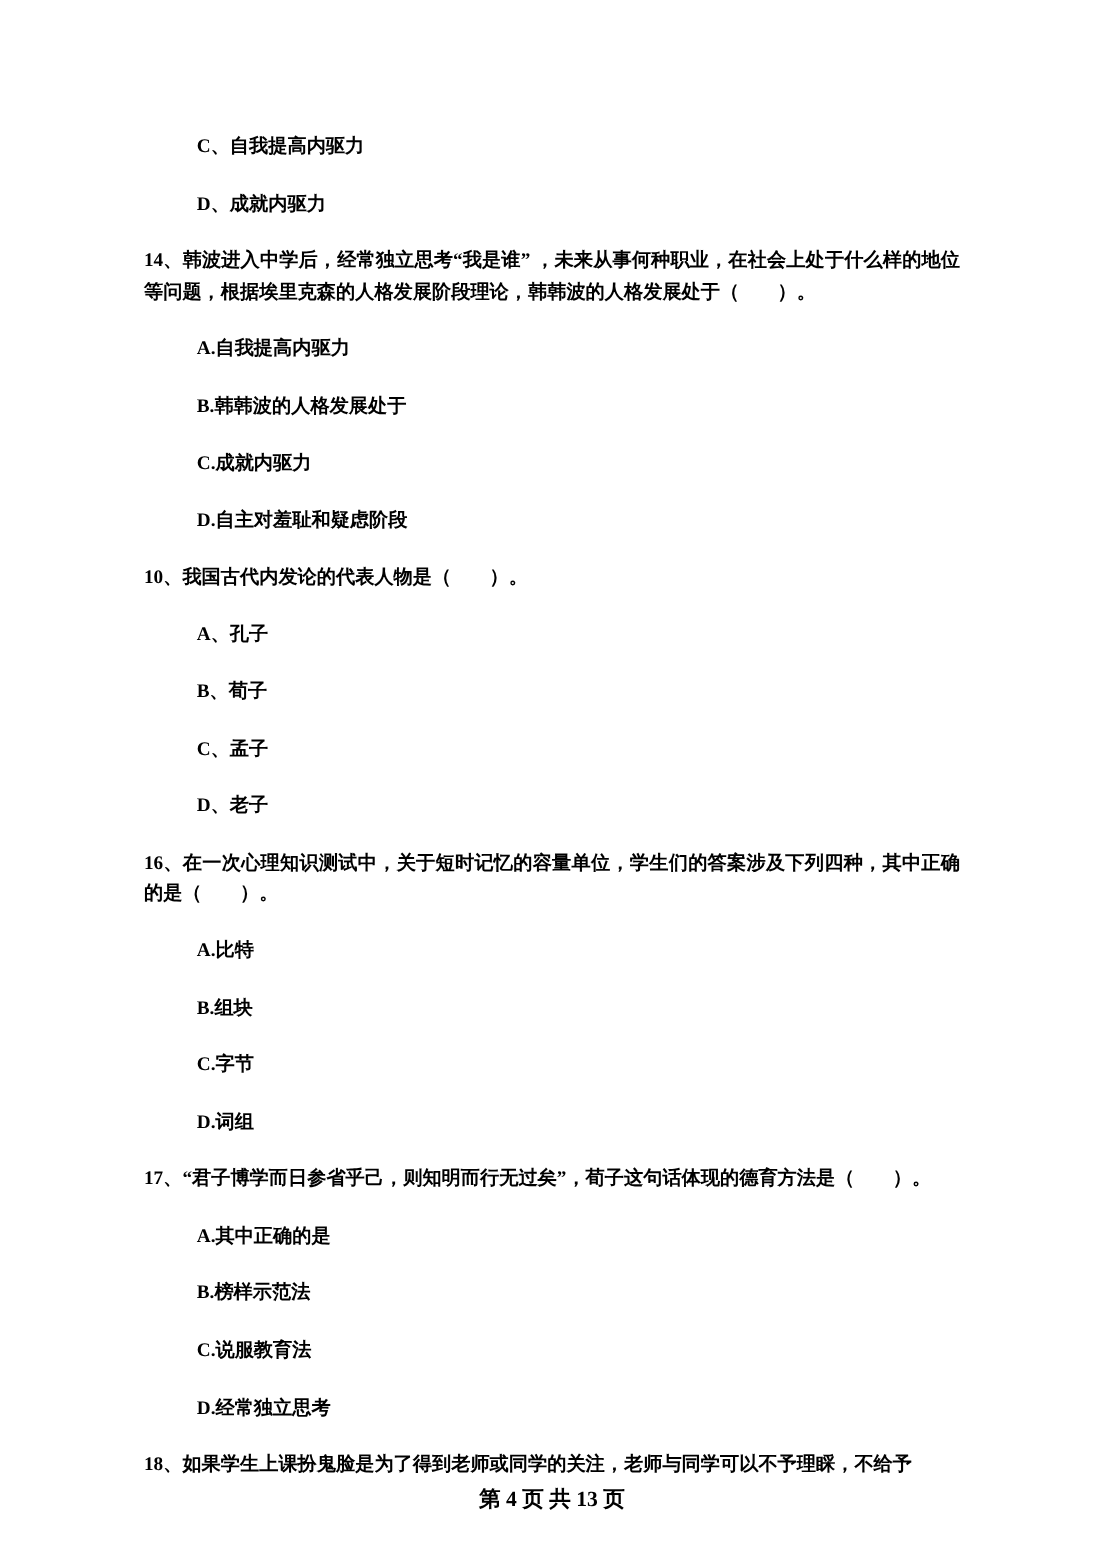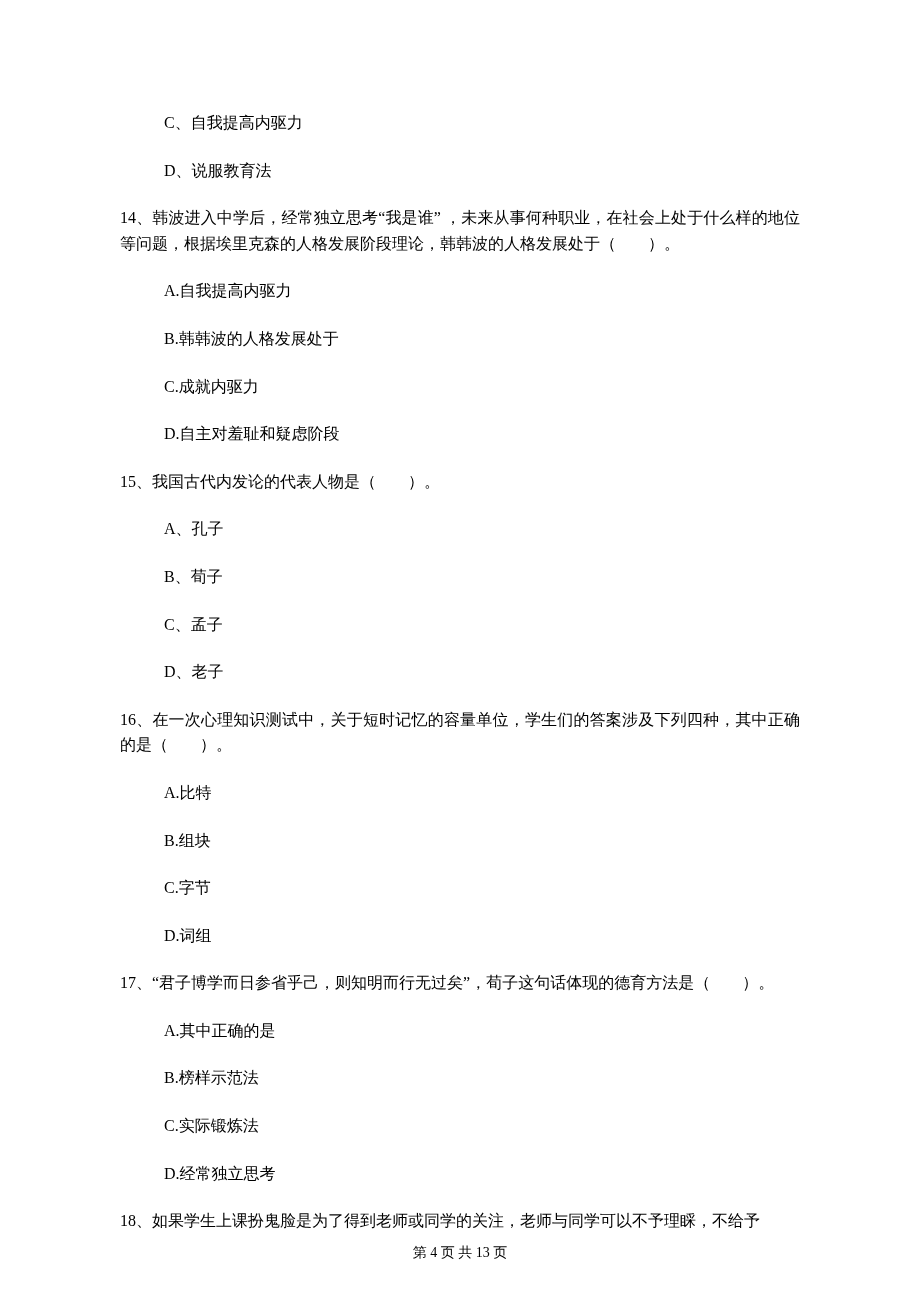--- a/index.html
+++ b/index.html
@@ -1,15 +1,15 @@
 <!DOCTYPE html>
 <html><head>
   <meta charset="utf-8">
   <style>
-    * { margin: 0; padding: 0; box-sizing: border-box; }
+    * { margin: 0; padding: 0; box-sizing: border-box; font-weight: bold; }
     body {
       width: 920px;
       height: 1302px;
       background: #fff;
       font-family: "SimSun", "宋体", serif;
       font-size: 16px;
       color: #000;
       line-height: 1.6;
       padding: 110px 120px 40px 120px;
       position: relative;
@@ -22,48 +22,48 @@
       margin-bottom: 22px;
       margin-top: 22px;
       text-align: justify;
     }
     .footer {
       position: absolute;
       bottom: 38px;
       left: 0;
       width: 100%;
       text-align: center;
-      font-size: 14px;
+      font-size: 18px;
     }
   </style>
 </head>
 <body>
 
 <div class="option">C、自我提高内驱力</div>
-<div class="option">D、说服教育法</div>
+<div class="option">D、成就内驱力</div>
 
 <div class="question-stem">14、韩波进入中学后，经常独立思考“我是谁” ，未来从事何种职业，在社会上处于什么样的地位等问题，根据埃里克森的人格发展阶段理论，韩韩波的人格发展处于（　　）。</div>
 <div class="option">A.自我提高内驱力</div>
 <div class="option">B.韩韩波的人格发展处于</div>
 <div class="option">C.成就内驱力</div>
 <div class="option">D.自主对羞耻和疑虑阶段</div>
 
-<div class="question-stem">15、我国古代内发论的代表人物是（　　）。</div>
+<div class="question-stem">10、我国古代内发论的代表人物是（　　）。</div>
 <div class="option">A、孔子</div>
 <div class="option">B、荀子</div>
 <div class="option">C、孟子</div>
 <div class="option">D、老子</div>
 
 <div class="question-stem">16、在一次心理知识测试中，关于短时记忆的容量单位，学生们的答案涉及下列四种，其中正确的是（　　）。</div>
 <div class="option">A.比特</div>
 <div class="option">B.组块</div>
 <div class="option">C.字节</div>
 <div class="option">D.词组</div>
 
 <div class="question-stem">17、“君子博学而日参省乎己，则知明而行无过矣”，荀子这句话体现的德育方法是（　　）。</div>
 <div class="option">A.其中正确的是</div>
 <div class="option">B.榜样示范法</div>
-<div class="option">C.实际锻炼法</div>
+<div class="option">C.说服教育法</div>
 <div class="option">D.经常独立思考</div>
 
 <div class="question-stem">18、如果学生上课扮鬼脸是为了得到老师或同学的关注，老师与同学可以不予理睬，不给予</div>
 
 <div class="footer">第 4 页 共 13 页</div>
 
 </body></html>

